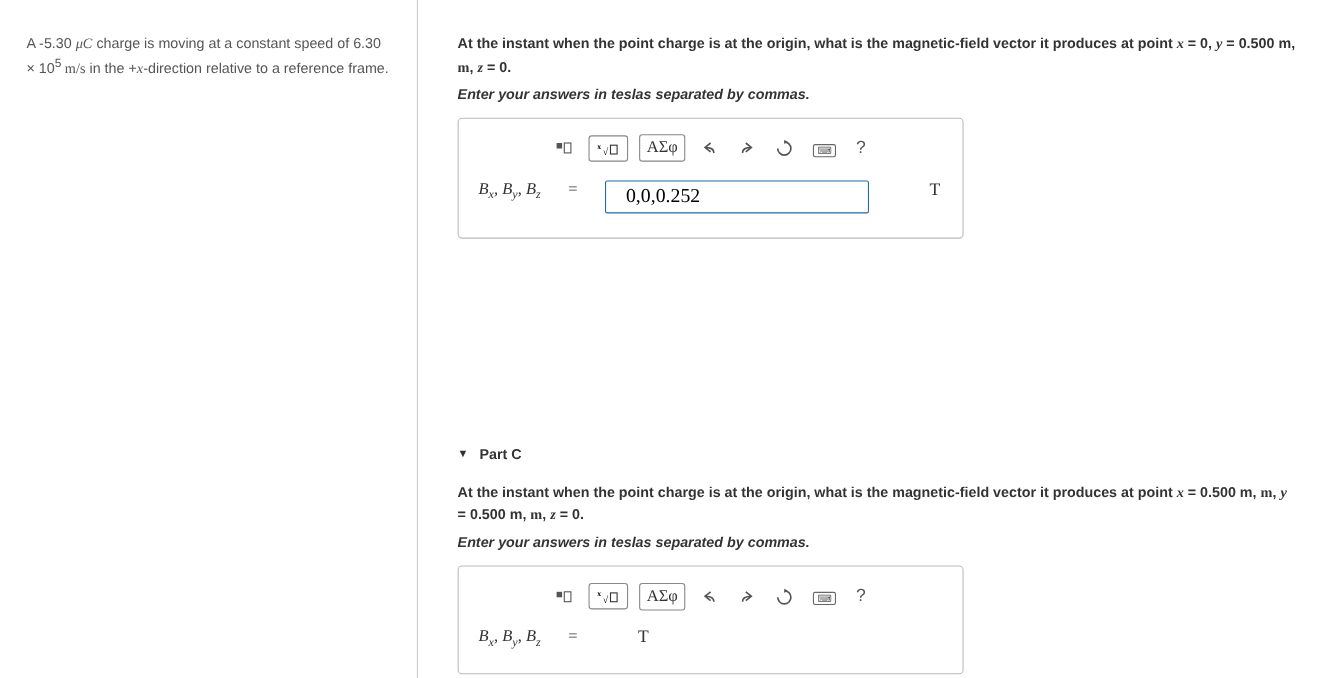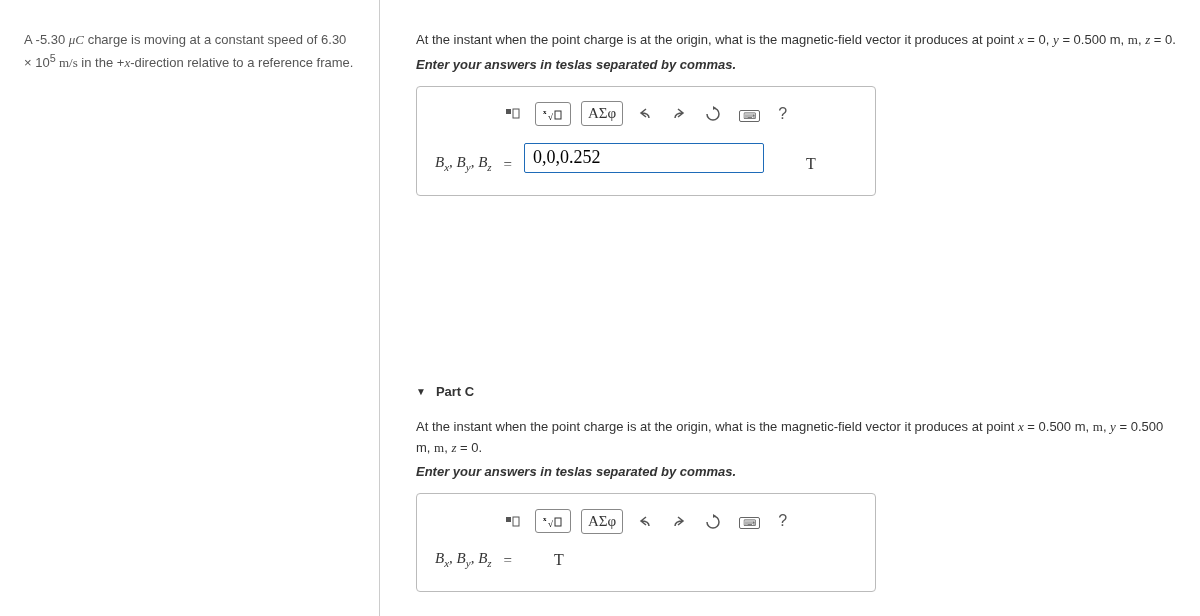--- a/index.html
+++ b/index.html
@@ -1,32 +1,32 @@
 <!DOCTYPE html>
 <html><head>
 <meta charset="utf-8">
 <style>
 * { box-sizing: border-box; margin: 0; padding: 0; }
 body { font-family: Arial, Helvetica, sans-serif; font-size: 13px; color: #333; background: #fff; width: 1200px; }
 .container { display: flex; }
 .sidebar { width: 380px; padding: 30px 24px; border-right: 1px solid #ccc; }
 .sidebar-text { line-height: 1.5; color: #555; }
 .main { flex: 1; padding: 30px 20px 30px 36px; }
-.question-text { line-height: 1.6; margin-bottom: 6px; }
+.question-text { line-height: 1.6; margin-bottom: 6px; font-weight: bold; }
 .instruction { font-weight: bold; margin-bottom: 14px; font-style: italic; }
 .answer-box { border: 1px solid #bbb; border-radius: 4px; padding: 14px 18px 22px; margin-bottom: 28px; width: 460px; }
 .toolbar { display: flex; align-items: center; justify-content: center; gap: 10px; margin-bottom: 16px; }
 .tool-btn { background: none; border: none; cursor: pointer; padding: 4px; font-size: 14px; color: #555; }
 .tool-group { border: 1px solid #888; border-radius: 3px; display: inline-flex; align-items: center; padding: 3px 6px; font-family: 'Times New Roman', serif; font-size: 15px; }
 .tool-group-1 { font-weight: bold; }
-.row { display: flex; align-items: flex-end; gap: 12px; }
+.row { display: flex; align-items: flex-start; gap: 25px; }
 .var-label { font-family: 'Times New Roman', serif; font-style: italic; font-size: 15px; }
 .var-label sub { font-style: italic; font-size: 11px; }
 .eq { font-family: 'Times New Roman', serif; font-size: 15px; }
-.answer-input { border: 1px solid #1e6bb8; border-radius: 2px; padding: 4px 8px; font-family: 'Times New Roman', serif; font-size: 18px; width: 240px; height: 30px; }
+.answer-input { border: 1px solid #1e6bb8; border-radius: 2px; padding: 4px 18px; font-family: 'Times New Roman', serif; font-size: 18px; width: 240px; height: 30px; }
 .unit { font-family: 'Times New Roman', serif; font-size: 16px; margin-left: 30px; }
 .part-header { display: flex; align-items: center; gap: 10px; font-weight: bold; margin: 40px 0 18px; }
 .caret { font-size: 10px; }
 .math-var { font-style: italic; font-family: 'Times New Roman', serif; }
 .unit-text { font-family: 'Times New Roman', serif; }
 .svg-icon { width: 16px; height: 16px; display: inline-block; vertical-align: middle; }
 .kbd-icon { border: 1px solid #666; border-radius: 2px; padding: 0 3px; font-size: 9px; display:inline-block; line-height:10px; }
 .spacer-block { height: 120px; }
 </style>
 </head>

